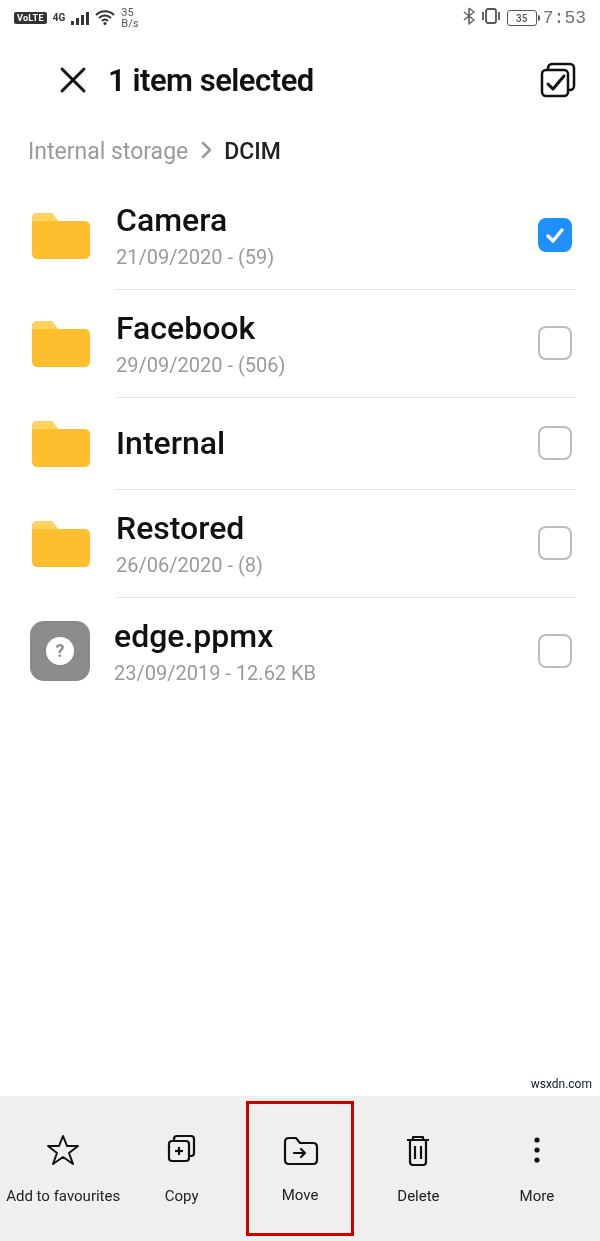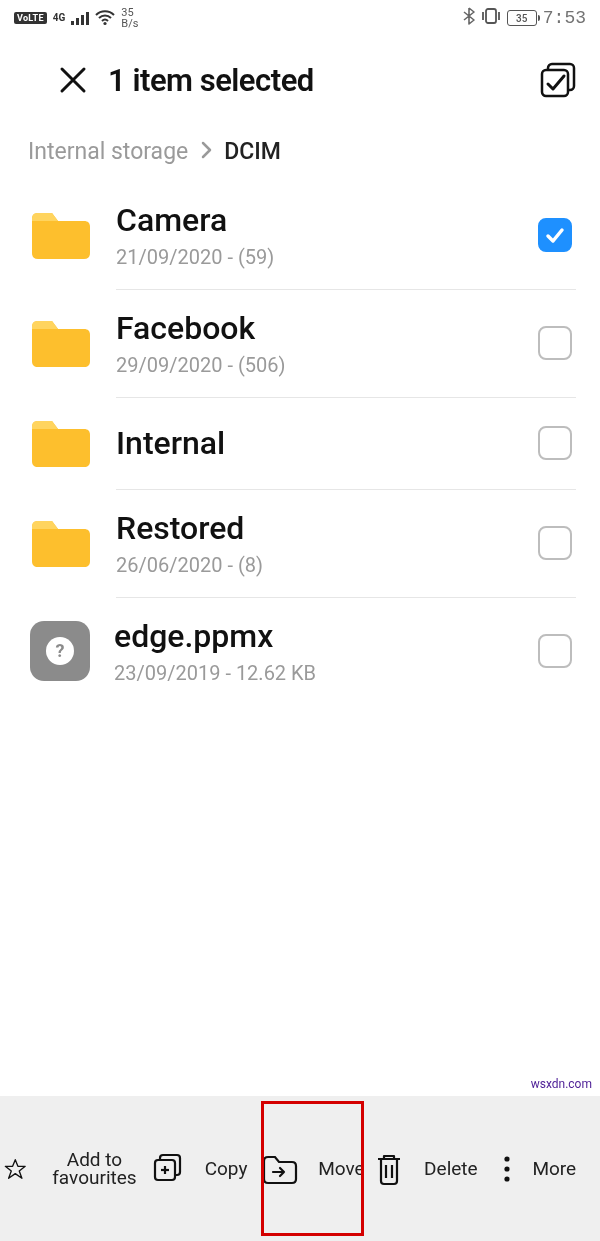--- a/index.html
+++ b/index.html
@@ -88,27 +88,27 @@
     }
     .checkbox.checked { background:#1e90ff;border-color:#1e90ff; }
     .checkbox.checked svg { display:block; }
     
     .bottombar {
       margin-top:auto; height:145px; background:#efefef;
       display:flex; align-items:stretch; justify-content:space-around;
       padding: 0 4px;
     }
     .action {
-      flex:1; display:flex; flex-direction:row; align-items:center; justify-content:center; gap:20px;
-      font-size:19px; color:#222; text-align:center; line-height:18px;
+      flex:1; display:flex; flex-direction:column; align-items:center; justify-content:center; gap:20px;
+      font-size:15px; color:#222; text-align:center; line-height:18px;
     }
     .action svg { display:block; }
     .action.highlight { outline:3px solid #d40000; outline-offset:-8px; }
     .watermark {
-      position:absolute; right:8px; bottom:150px; font-size:12px; color:#4c1d95;margin-top:43px;
+      position:absolute; right:8px; bottom:150px; font-size:12px; color:#0f172a;margin-top:43px;
     }
   </style>
 </head>
 <body>
 
 <div class="statusbar">
   <div class="status-left">
     <span class="volte">VoLTE</span>
     <span class="sig4g">4G</span>
     <span class="bars">

